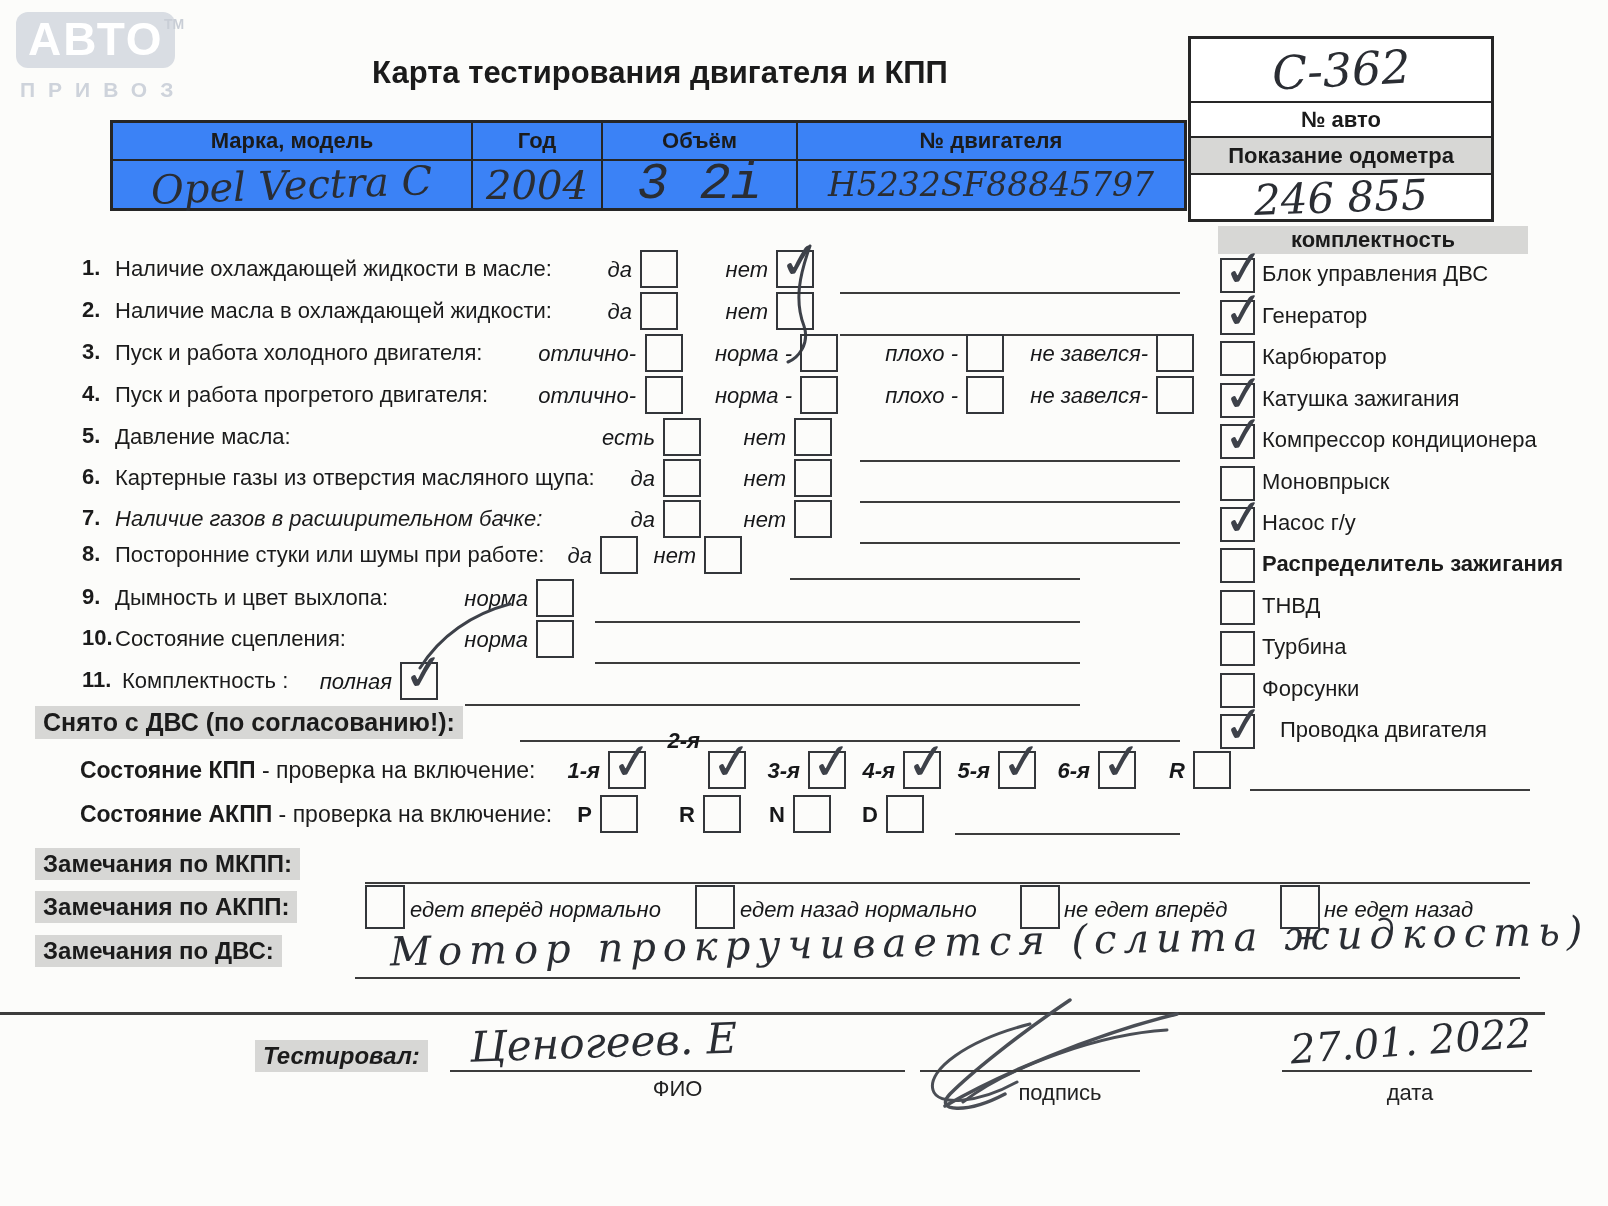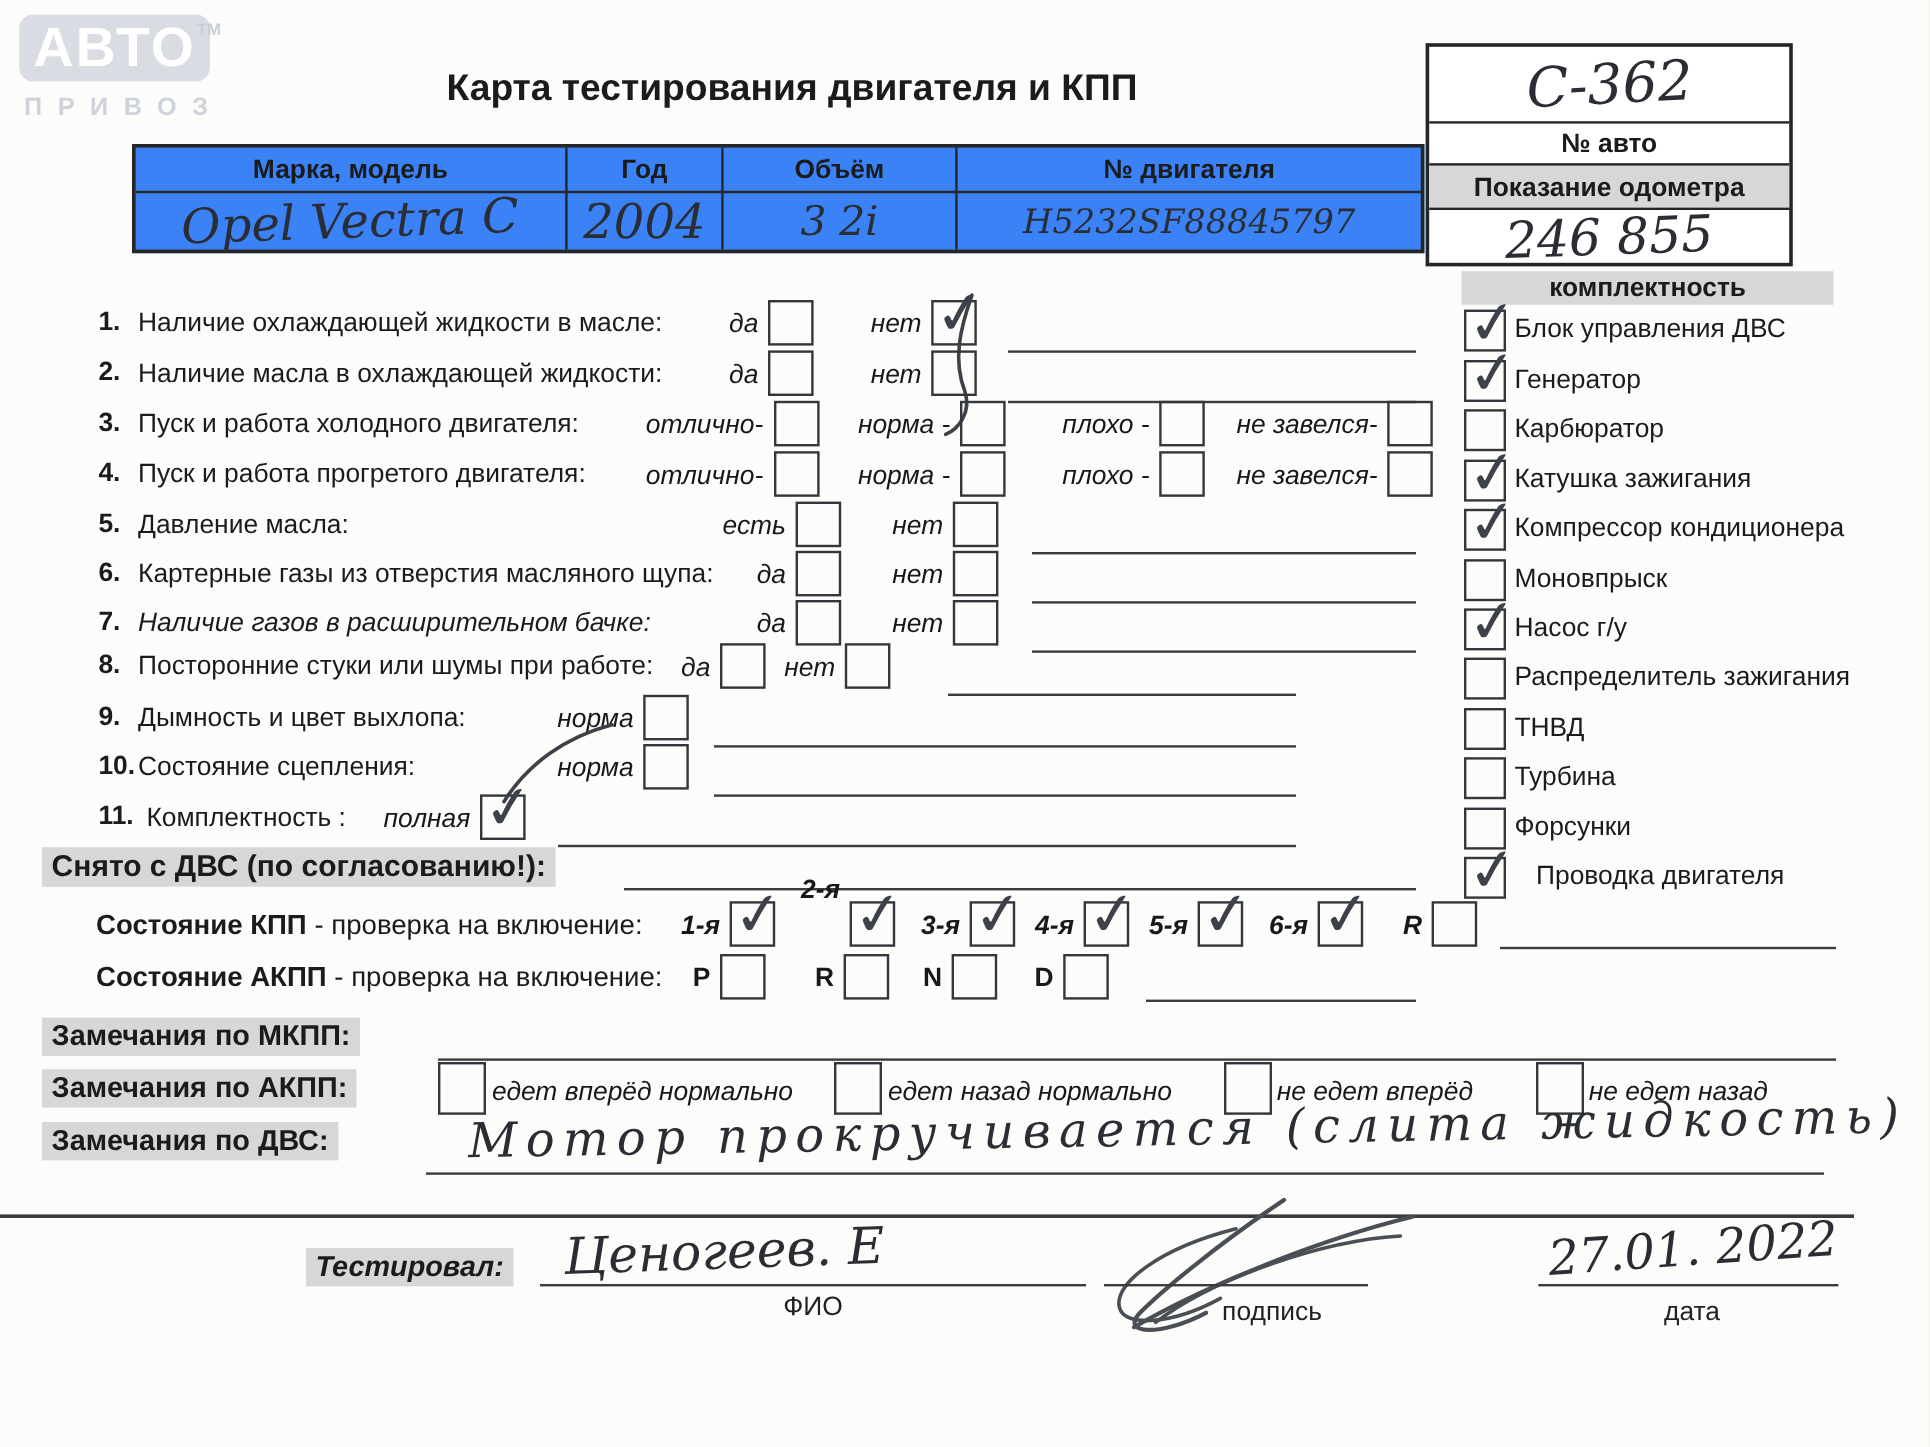--- a/index.html
+++ b/index.html
@@ -62,24 +62,24 @@
     <div class="cell hcell">Год</div>
     <div class="cell hcell">Объём</div>
     <div class="cell hcell">№ двигателя</div>
     <div class="cell first">
         <span class="hw" style="font-size:40px;transform:rotate(-2deg);">Opel Vectra C</span>
       </div>
     <div class="cell">
         <span class="hw" style="font-size:40px;">2004</span>
       </div>
     <div class="cell">
-        <span class="hw" style="font-size:34px;">3 2i</span>
+        <span class="hw" style="font-size:52px;font-family:Liberation Mono, monospace;">3 2i</span>
       </div>
     <div class="cell">
-        <span class="hw" style="font-size:28px;">H5232SF88845797</span>
+        <span class="hw" style="font-size:33px;">H5232SF88845797</span>
       </div>
   </div>
 
   <div id="card-box">
     <div class="r r1">
         <span class="hw" style="font-size:46px;transform:rotate(-3deg);">C-362</span>
       </div>
     <div class="r r2">№ авто</div>
     <div class="r r3 shade">Показание одометра</div>
     <div class="r r4">
@@ -192,21 +192,21 @@
   <span class="abs ilabel" style="left:1262px;top:344px;">Карбюратор</span>
   <span class="box sm checked" style="left:1220px;top:383px;"></span>
   <span class="abs ilabel" style="left:1262px;top:386px;">Катушка зажигания</span>
   <span class="box sm checked" style="left:1220px;top:424px;"></span>
   <span class="abs ilabel" style="left:1262px;top:427px;">Компрессор кондиционера</span>
   <span class="box sm" style="left:1220px;top:466px;"></span>
   <span class="abs ilabel" style="left:1262px;top:469px;">Моновпрыск</span>
   <span class="box sm checked" style="left:1220px;top:507px;"></span>
   <span class="abs ilabel" style="left:1262px;top:510px;">Насос г/у</span>
   <span class="box sm" style="left:1220px;top:548px;"></span>
-  <span class="abs ilabel" style="left:1262px;top:551px;">Распределитель зажигания</span>
+  <span class="abs ilabel" style="left:1262px;top:551px;font-weight:bold;">Распределитель зажигания</span>
   <span class="box sm" style="left:1220px;top:590px;"></span>
   <span class="abs ilabel" style="left:1262px;top:593px;">ТНВД</span>
   <span class="box sm" style="left:1220px;top:631px;"></span>
   <span class="abs ilabel" style="left:1262px;top:634px;">Турбина</span>
   <span class="box sm" style="left:1220px;top:673px;"></span>
   <span class="abs ilabel" style="left:1262px;top:676px;">Форсунки</span>
   <span class="box sm checked" style="left:1220px;top:714px;"></span>
   <span class="abs ilabel" style="left:1262px;top:717px;margin-left:18px;">Проводка двигателя</span>
 
   <span class="seclabel shade" style="left:35px;top:706px;font-size:25px;">Снято с ДВС (по согласованию!):</span>

